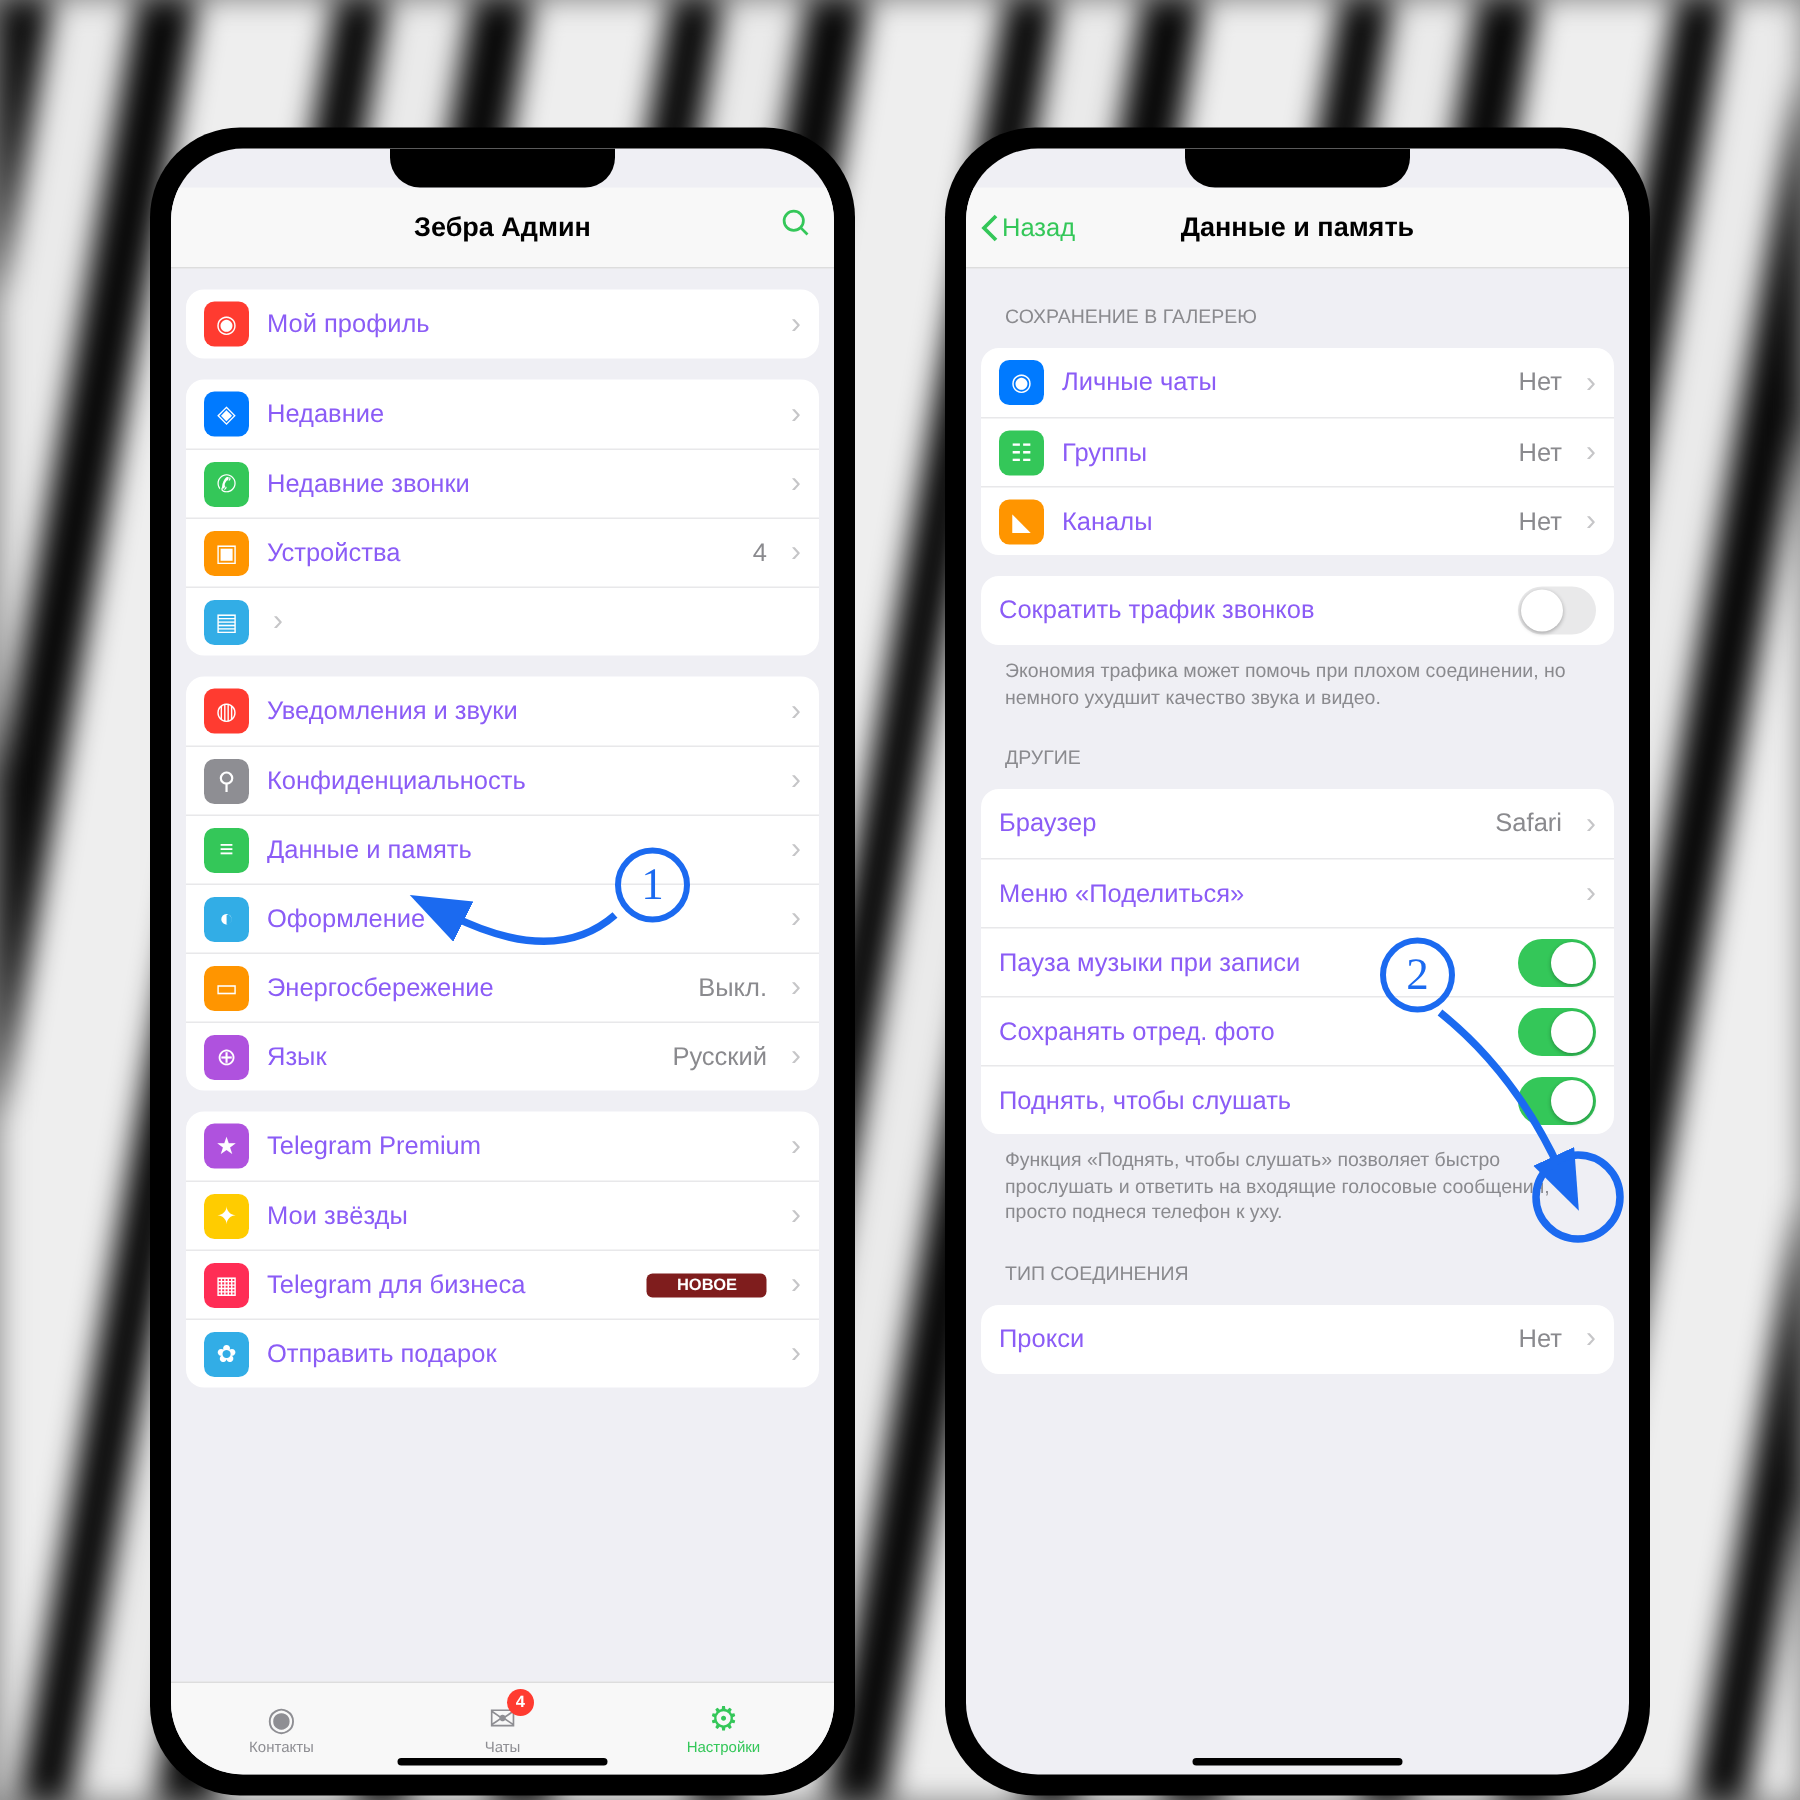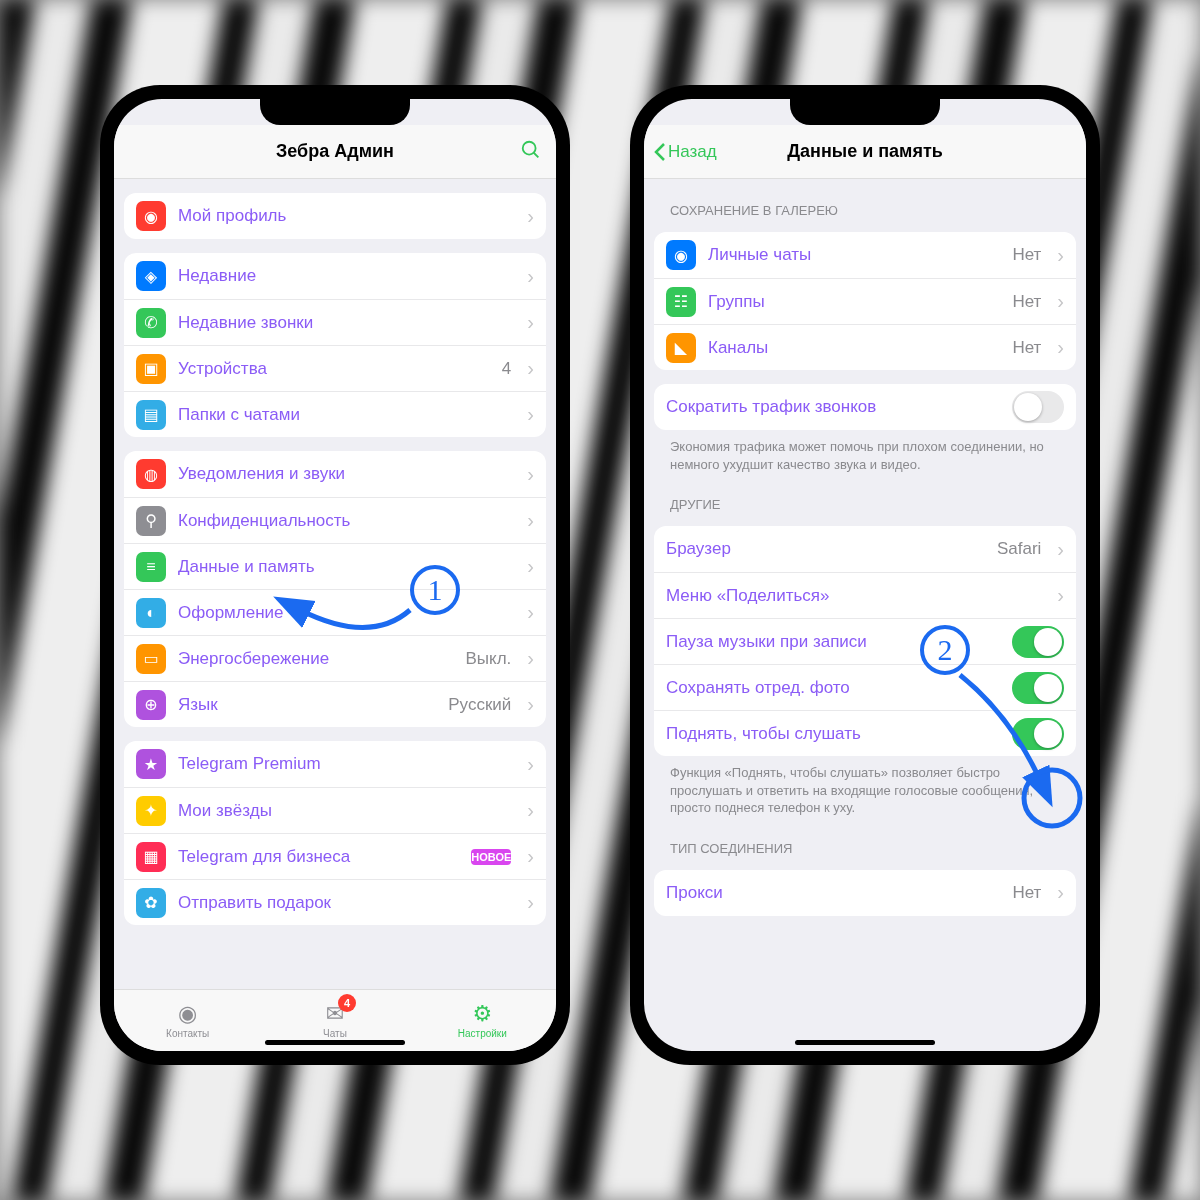--- a/index.html
+++ b/index.html
@@ -1,41 +1,41 @@
 <!DOCTYPE html>
 <html><head>
 <meta charset="utf-8">
 <style>
   * { margin:0; padding:0; box-sizing:border-box; font-family: -apple-system, "Helvetica Neue", Arial, sans-serif; }
   body { width:1200px; height:1200px; background:#888; position:relative; overflow:hidden; }
   .bg { position:absolute; inset:0; filter:blur(10px);
         background:
           repeating-linear-gradient(100deg, #000 0 35px, #f0f0f0 35px 90px, #000 90px 130px, #f4f4f4 130px 220px);
         opacity:.95; }
-  .phone { position:absolute; width:470px; height:980px; top:85px; border-radius:60px; background:#000; padding:14px; }
+  .phone { position:absolute; width:470px; height:1112px; top:85px; border-radius:60px; background:#000; padding:14px; }
   .phone.left { left:100px; }
   .phone.right{ left:630px; }
   .screen { width:100%; height:100%; border-radius:48px; background:#efeff4; overflow:hidden; position:relative; display:flex; flex-direction:column;}
   .notch { position:absolute; top:0; left:50%; transform:translateX(-50%); width:150px; height:26px; background:#000; border-radius:0 0 20px 20px; z-index:10;}
   .homebar{ position:absolute; bottom:6px; left:50%; transform:translateX(-50%); width:140px;height:5px;background:#000;border-radius:3px;z-index:10;}
   .navbar{ height:54px; margin-top:26px; background:#f8f8f8; border-bottom:1px solid #ddd; display:flex; align-items:center; justify-content:center; position:relative;}
   .navbar .title{ font-size:18px; font-weight:600; }
   .navbar .back { position:absolute; left:10px; color:#34c759; font-size:17px; display:flex; align-items:flex-end; gap:2px;}
   .navbar .search{ position:absolute; right:14px; color:#34c759; }
   .content{ flex:1; overflow-y:auto; }
   .group{ margin:14px 10px 0 10px; background:#fff; border-radius:12px; overflow:hidden; }
   .gtitle{ font-size:13px; color:#8a8a8e; text-transform:uppercase; margin:24px 20px 6px 26px; }
   .gfooter{ font-size:13px; color:#8a8a8e; margin:8px 20px 0 26px; line-height:1.35;}
   .row{ min-height:46px; padding:6px 12px 6px 12px; display:flex; align-items:center; gap:12px; border-top:1px solid #e8e8ea; }
   .group .row:first-child{ border-top:none; }
   .row .icon{ width:30px;height:30px;border-radius:7px; flex:none; display:flex;align-items:center;justify-content:center; color:#fff; font-size:16px;}
   .row .label{ flex:1; font-size:17px; color:#8b5cf6; }
   .row .value{ font-size:17px; color:#8a8a8e; }
   .row .chev{ color:#c6c6c8; font-size:20px; margin-left:4px;}
-  .row .badge{ background:#d946ef; color:#fff; font-size:11px; font-weight:600; padding:2px 0; border-radius:4px; margin-left:6px;}
+  .row .badge{ background:#7f1d1d; color:#fff; font-size:11px; font-weight:600; padding:2px 20px; border-radius:4px; margin-left:6px;}
   .toggle{ width:52px;height:32px;border-radius:16px; position:relative; flex:none;}
   .toggle.on{ background:#34c759;} .toggle.off{ background:#e9e9ea;}
   .toggle::after{ content:""; position:absolute; width:28px;height:28px;border-radius:14px;background:#fff; top:2px; box-shadow:0 1px 3px rgba(0,0,0,.3);}
   .toggle.on::after{ right:2px;} .toggle.off::after{ left:2px;}
   .tabbar{ height:62px; background:#f8f8f8; border-top:1px solid #ddd; display:flex; }
   .tab{ flex:1; display:flex; flex-direction:column; align-items:center; justify-content:center; gap:2px; font-size:10px; color:#8e8e93; position:relative;}
   .tab.active{ color:#34c759;}
   .tab .ticon{ width:28px; height:24px; display:flex; align-items:center; justify-content:center; font-size:22px;}
   .tbadge{ position:absolute; top:4px; left:52%; background:#ff3b30; color:#fff; font-size:11px; font-weight:700; min-width:18px; height:18px; border-radius:9px; display:flex;align-items:center;justify-content:center; padding:0 4px;}
   .anno{ position:absolute; z-index:30; }
@@ -83,21 +83,20 @@
             <div class="chev">›</div>
           </div>
           <div class="row">
             <div class="icon c-orange">▣</div>
             <div class="label">Устройства</div>
             <div class="value">4</div>
             <div class="chev">›</div>
           </div>
           <div class="row">
             <div class="icon c-cyan">▤</div>
-            <div class="label">Папки с чатами</div>
             <div class="chev">›</div>
           </div>
         </div>
         <div class="group">
           <div class="row">
             <div class="icon c-red">◍</div>
             <div class="label">Уведомления и звуки</div>
             <div class="chev">›</div>
           </div>
           <div class="row">

